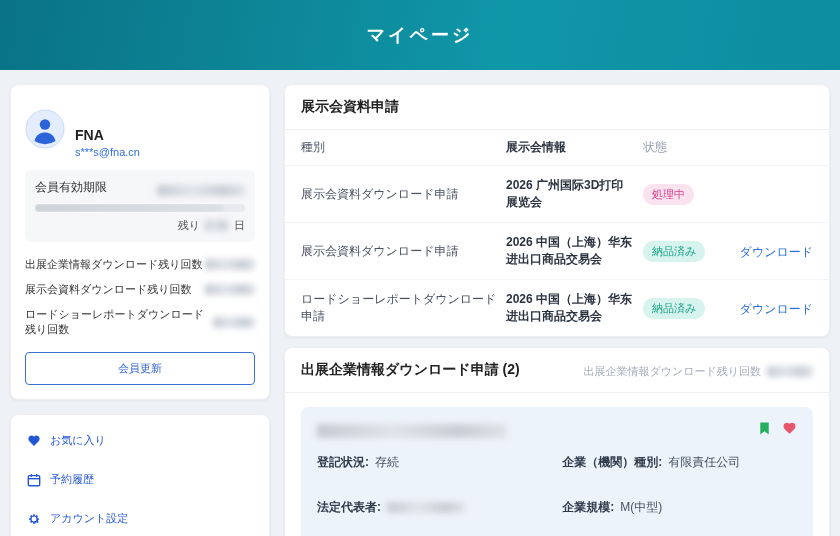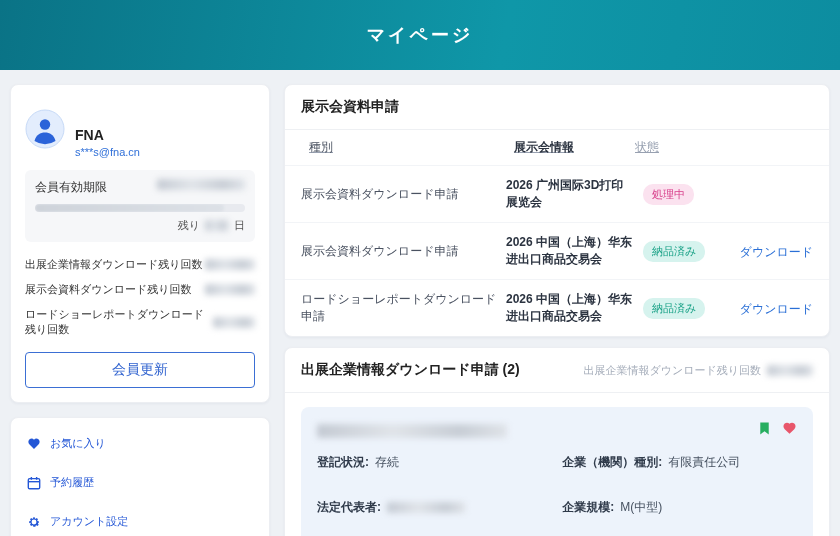--- a/index.html
+++ b/index.html
@@ -29,50 +29,50 @@
   }
   
   .profile { padding:14px; }
   .profile-top { display:flex; align-items:center; gap:10px; margin-bottom:12px; }
   .avatar { width:40px; height:40px; flex:none; }
   .profile-name { font-size:14px; font-weight:bold; color:#222;margin-top:28px; }
   .profile-email { font-size:11px; color:#2f6fd8; margin-top:3px; }
   .validity-box {
     background:#f6f7f9; border-radius:6px; padding:9px 10px; margin-bottom:10px;
   }
-  .validity-row { display:flex; justify-content:space-between; align-items:flex-start; font-size:12px; color:#333; }
+  .validity-row { display:flex; justify-content:space-between; align-items:flex-end; font-size:12px; color:#333; }
   .progress-track {
     margin-top:8px; height:8px; border-radius:4px; background:#e8eaef; overflow:hidden;
   }
   .progress-fill { height:100%; width:90%; border-radius:4px;
     background:linear-gradient(90deg,#ced3da,#dde1e7); filter:blur(1px); }
   .remaining-row { margin-top:6px; display:flex; justify-content:flex-end; align-items:center; gap:5px; font-size:11px; color:#555; }
   .counter-row { display:flex; justify-content:space-between; align-items:center; font-size:11px; color:#333; padding:5px 0; }
   .renew-btn {
     display:block; width:100%; margin-top:10px; padding:8px 0;
     background:#ffffff; border:1px solid #3b6fd4; border-radius:4px;
-    color:#2f62cf; font-size:14px; text-align:center; cursor:pointer;
+    color:#2f62cf; font-size:11px; text-align:center; cursor:pointer;
     font-family:inherit;
   }
   
   .menu { padding:6px 0; }
   .menu-item {
     display:flex; align-items:center; gap:9px;
     padding:12px 16px; font-size:11px; color:#2457d6; cursor:pointer;
   }
   .menu-icon { width:14px; height:14px; flex:none; display:inline-flex; }
   
   .section-title-bar {
-    display:flex; justify-content:space-between; align-items:center;
+    display:flex; justify-content:space-between; align-items:flex-end;
     padding:13px 16px; border-bottom:1px solid #eef0f3;
   }
   .section-title { font-size:14px; font-weight:bold; color:#222; }
   .remaining-note { display:flex; align-items:center; gap:6px; font-size:11px; color:#a5adba; }
   
-  .thead { display:flex; align-items:flex-end; padding:9px 24px; color:#98a1b1; font-size:12px; border-bottom:1px solid #f2f4f7;text-decoration:underline; }
+  .thead { display:flex; align-items:flex-end; padding:9px 16px; color:#98a1b1; font-size:12px; border-bottom:1px solid #f2f4f7; }
   .trow  { display:flex; align-items:center; padding:11px 16px; border-bottom:1px solid #f2f4f7; }
   .trow:last-child { border-bottom:none; }
   .col-type { width:205px; flex:none; font-size:12px; color:#4a5261; padding-right:8px; }
   .col-exh  { flex:1; font-size:12px; font-weight:bold; color:#2b3340; padding-right:8px; }
   .col-status { width:92px; flex:none; }
   .col-dl { width:78px; flex:none; text-align:right; }
   .badge {
     display:inline-block; padding:3px 9px; border-radius:10px; font-size:11px; white-space:nowrap;
   }
   .badge.processing { background:#fbe2ef; color:#d8418c; }

